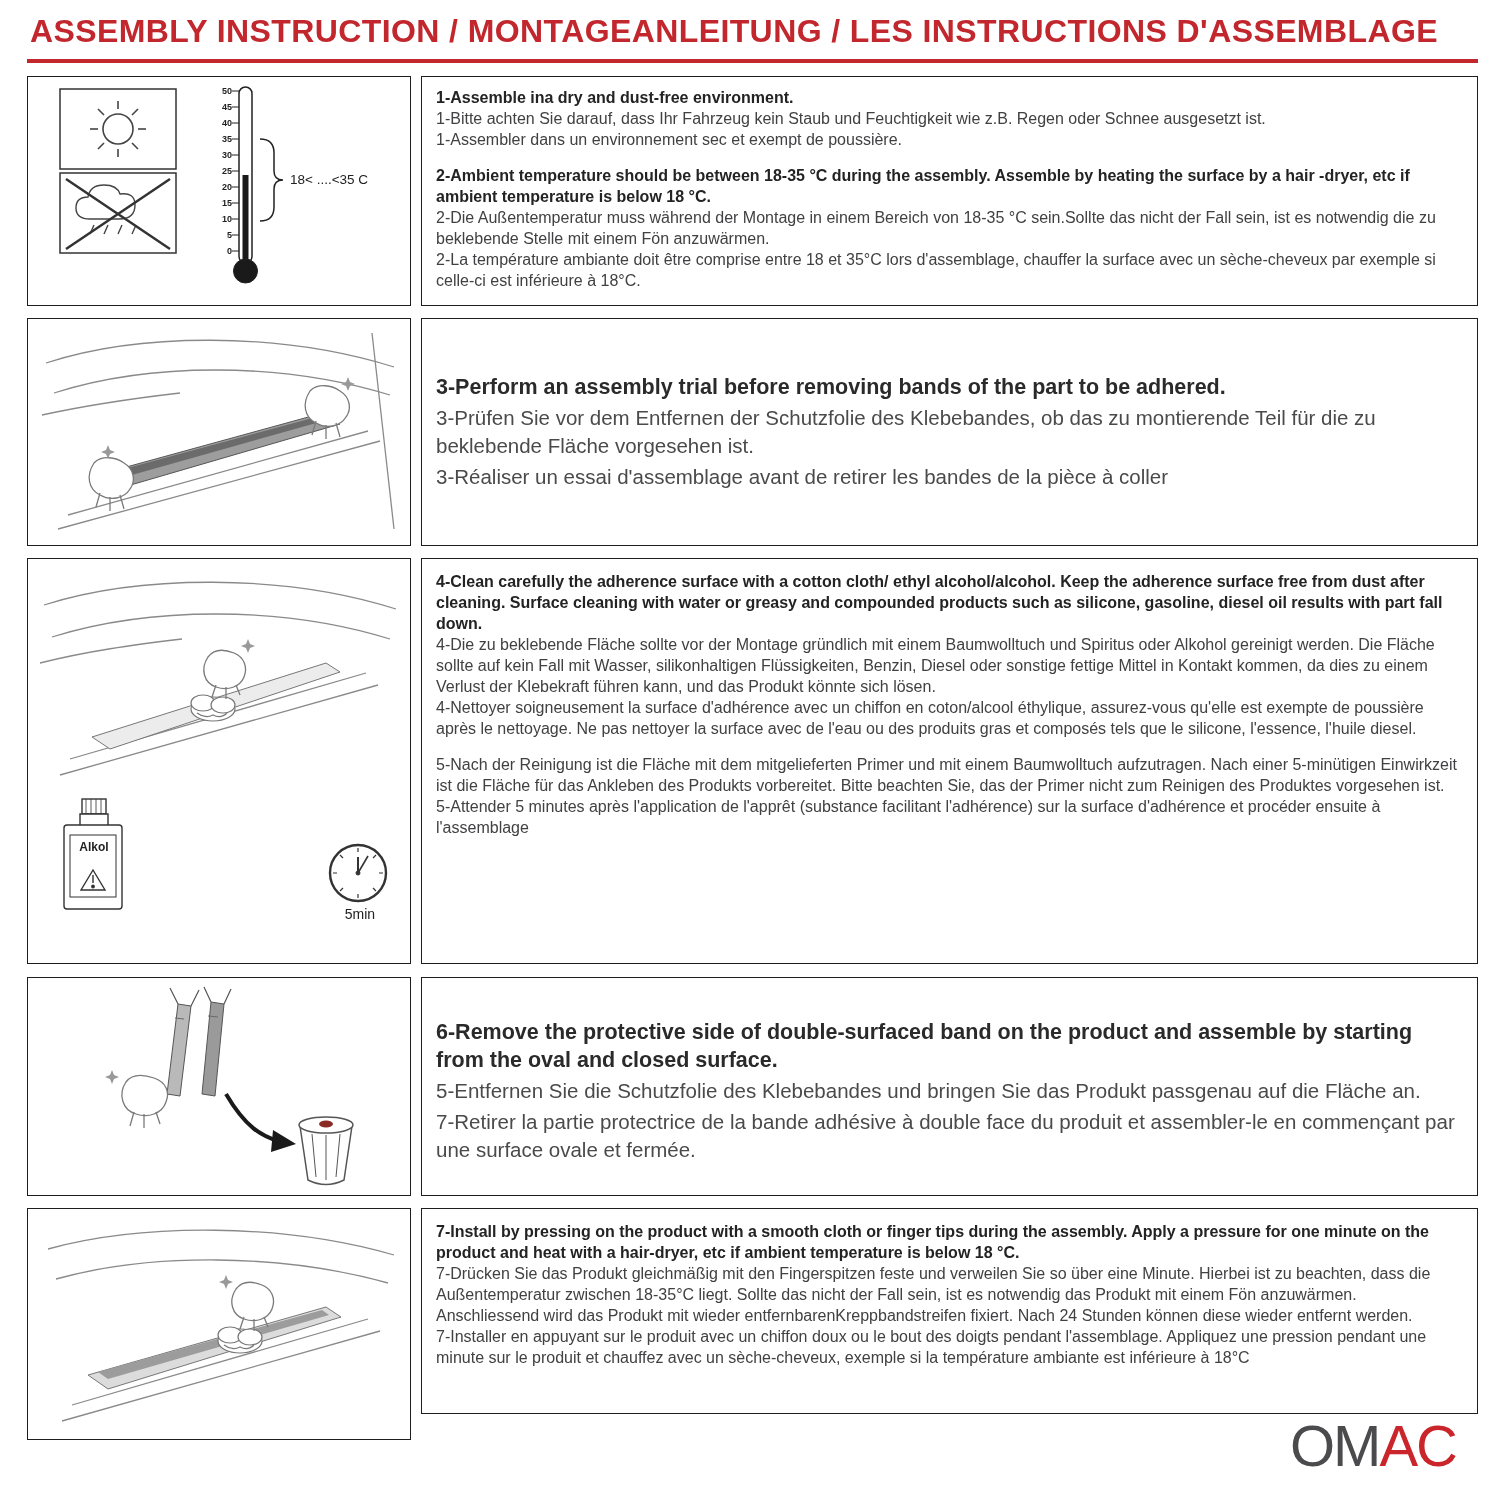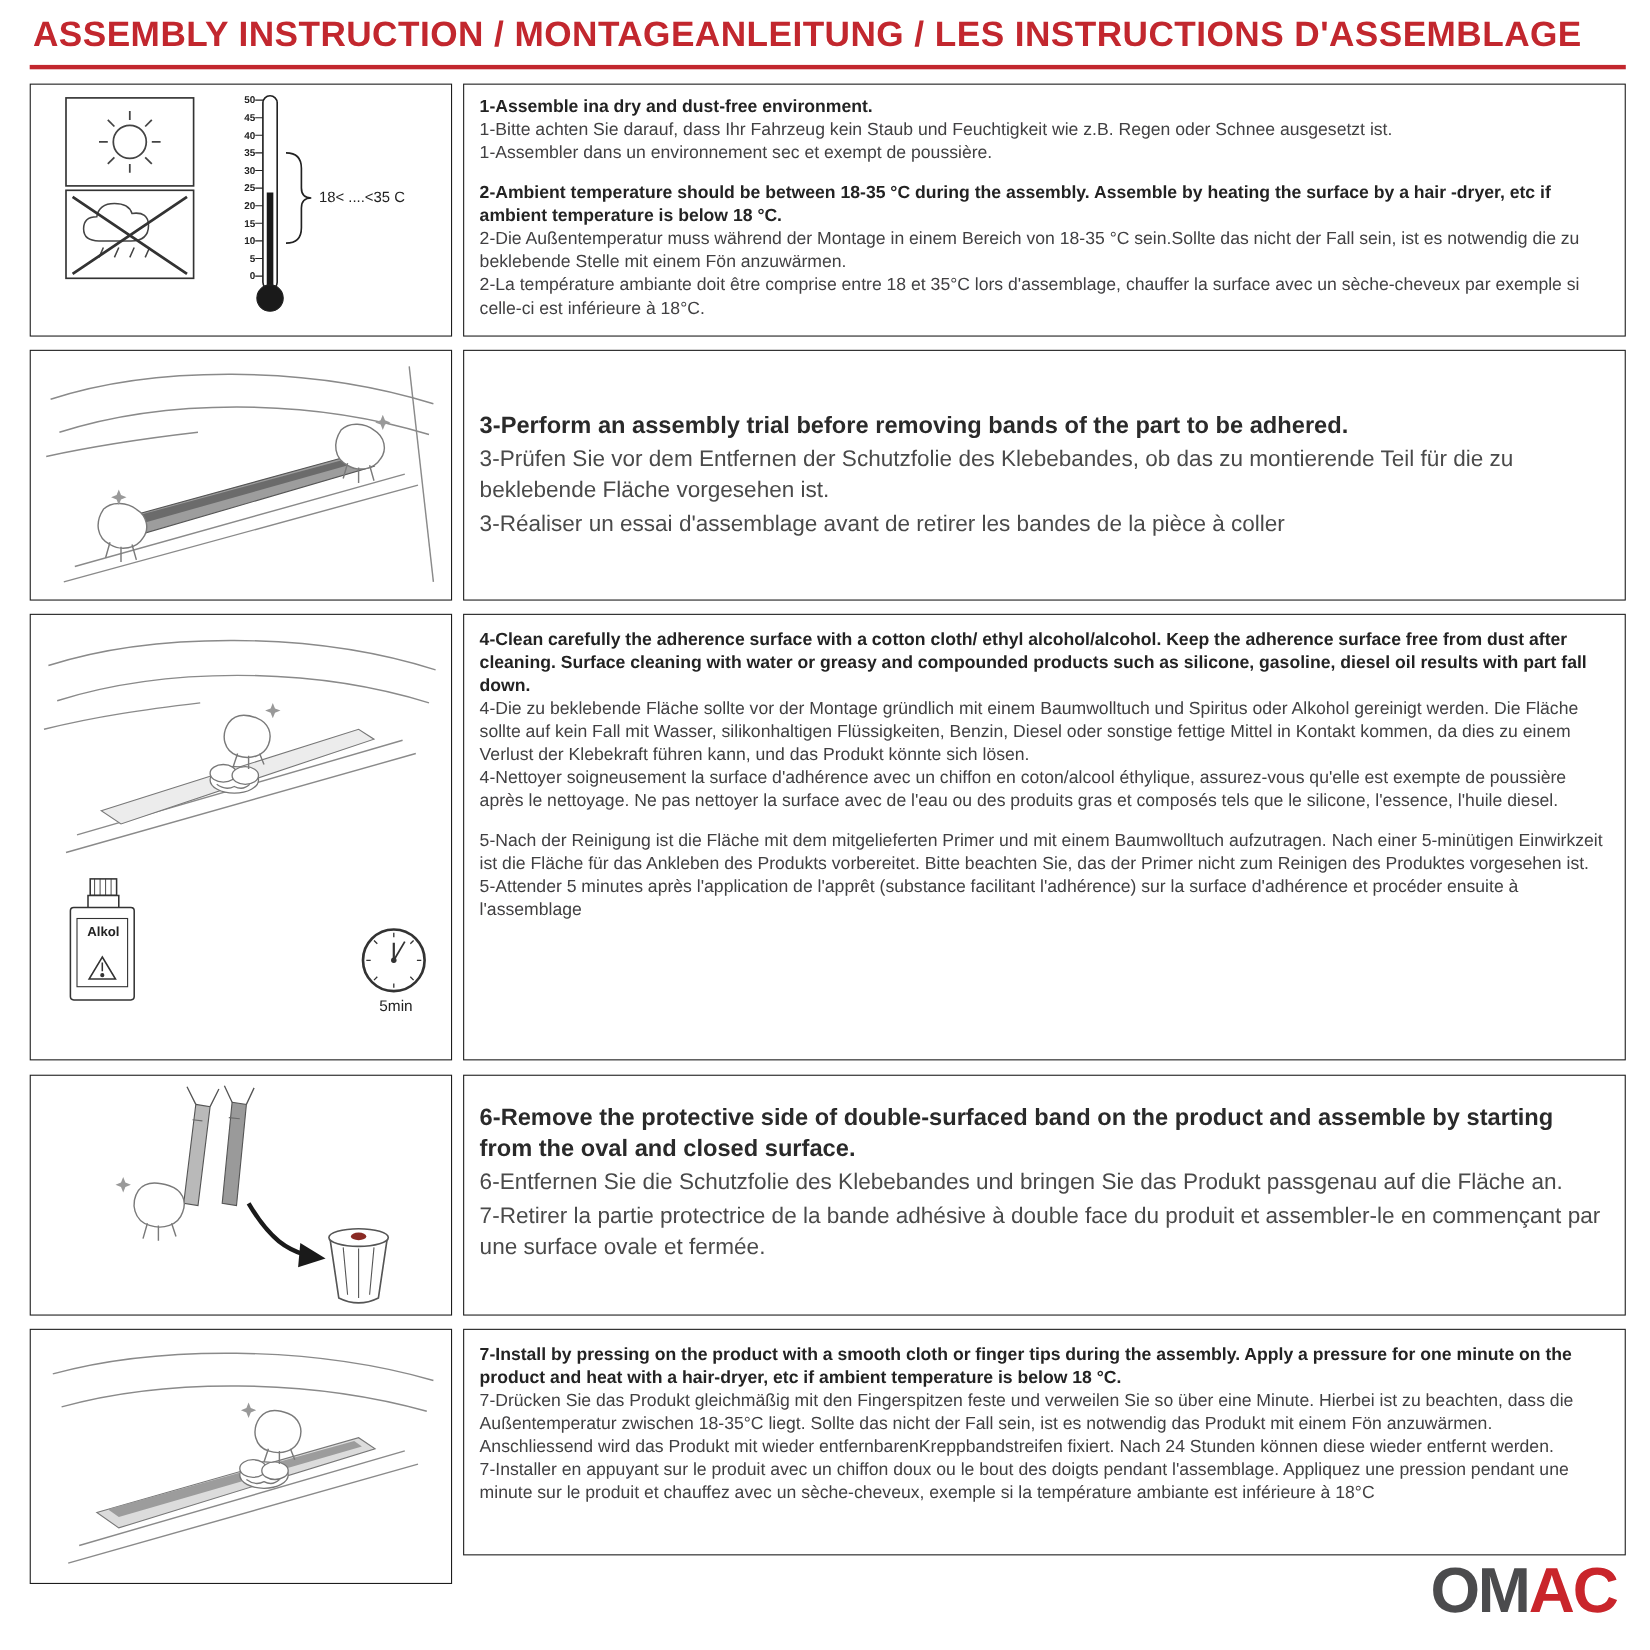--- a/index.html
+++ b/index.html
@@ -77,22 +77,22 @@
   }
   .clock-label {
     position: absolute;
     left: 304px; top: 347px; width: 56px;
     text-align: center;
     font-size: 14px; font-weight: 400; color: #222;
   }
   .logo {
     position: absolute;
     left: 1290px; top: 1412px; width: 190px;
-    text-align: center;
-    font-size: 58px; font-weight: 700;
+    text-align: left;
+    font-size: 58px; font-weight: 400;
     letter-spacing: -2px;
     white-space: nowrap;
   }
   .logo .dark { color: #4b4b4d; }
   .logo .red  { color: #c9252b; }
 </style>
 </head>
 <body>
 
 <div class="page">
@@ -260,23 +260,23 @@
         <path d="M 198 116 C 218 150 234 158 250 163" stroke="#1a1a1a" stroke-width="4" fill="none"></path>
         <polygon points="245,152 268,166 243,174" fill="#1a1a1a"></polygon>
         <g stroke="#555" fill="#fff" stroke-width="1.5">
           <path d="M 272 148 L 280 202 Q 298 211 316 202 L 324 148"></path>
           <ellipse cx="298" cy="147" rx="27" ry="8"></ellipse>
           <path d="M 284 156 L 288 199 M 298 157 L 298 202 M 312 156 L 308 199" stroke-width="1"></path>
         </g>
         <ellipse cx="298" cy="146" rx="7" ry="3.5" fill="#8a2a24"></ellipse>
       </svg>
     </div>
-    <div class="text-box large" style="height:219px;padding-top:24px">
+    <div class="text-box large" style="height:219px;padding-top:40px">
         <p class="bold">6-Remove the protective side of double-surfaced band on the product and assemble by starting from the oval and closed surface.</p>
-        <p class="">6-Entfernen Sie die Schutzfolie des Klebebandes und bringen Sie das Produkt passgenau auf die Fläche an.</p>
+        <p class="">5-Entfernen Sie die Schutzfolie des Klebebandes und bringen Sie das Produkt passgenau auf die Fläche an.</p>
         <p class="">7-Retirer la partie protectrice de la bande adhésive à double face du produit et assembler-le en commençant par une surface ovale et fermée.</p>
       </div>
   </section>
 
   <section class="row" style="top:1208px;height:232px">
     <div class="illus-box" style="height:232px">
       <svg width="381" height="229" viewBox="0 0 381 229">
         <g stroke="#8a8a8a" fill="none" stroke-width="1.3">
           <path d="M 20 40 C 115 14 255 14 366 46"></path>
           <path d="M 28 70 C 122 44 252 44 360 74"></path>

